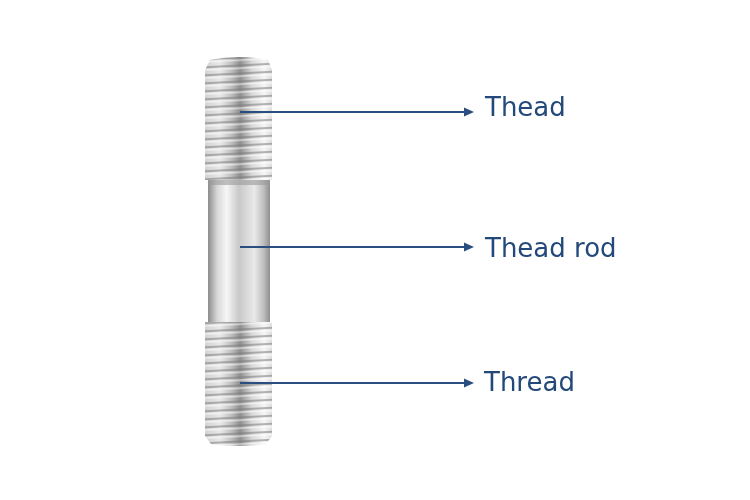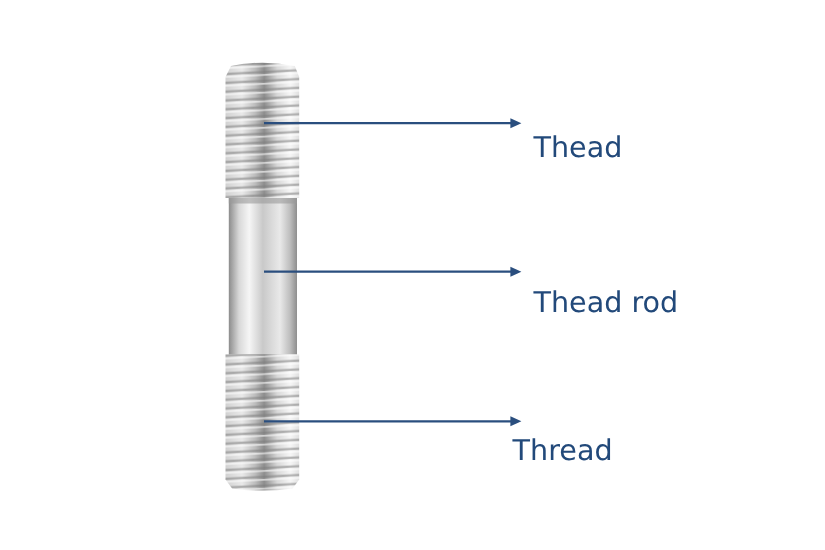--- a/index.html
+++ b/index.html
@@ -1,18 +1,18 @@
 <!DOCTYPE html>
 <html><head>
 <meta charset="utf-8">
 <style>
   html,body{margin:0;padding:0;background:#fff;}
   body{width:750px;height:500px;position:relative;overflow:hidden;font-family:"DejaVu Sans","Liberation Sans",sans-serif;}
   .bolt{position:absolute;left:0;top:0;width:750px;height:500px;}
-  .label{position:absolute;color:#22497a;font-size:26px;line-height:30px;white-space:nowrap;margin-top:28px;}
+  .label{position:absolute;color:#22497a;font-size:26px;line-height:30px;white-space:nowrap;}
 </style>
 </head>
 <body>
 
 <svg class="bolt" viewBox="0 0 750 500" xmlns="http://www.w3.org/2000/svg">
   <defs>
     <linearGradient id="metal" x1="0" x2="1" y1="0" y2="0">
       <stop offset="0" stop-color="#8c8c8c"></stop>
       <stop offset="0.15" stop-color="#d8d8d8"></stop>
       <stop offset="0.3" stop-color="#f6f6f6"></stop>
@@ -44,13 +44,13 @@
     <polygon points="474,112 464,107.5 464,116.5" stroke="none"></polygon>
     <line x1="240" y1="247" x2="466" y2="247"></line>
     <polygon points="474,247 464,242.5 464,251.5" stroke="none"></polygon>
     <line x1="240" y1="383" x2="466" y2="383"></line>
     <polygon points="474,383 464,378.5 464,387.5" stroke="none"></polygon>
   </g>
 </svg>
 
 <div class="label" style="left:485px;top:92px;">Thead</div>
 <div class="label" style="left:485px;top:233px;">Thead rod</div>
-<div class="label" style="left:466px;top:367px;">Thread</div>
+<div class="label" style="left:484px;top:367px;">Thread</div>
 
 </body></html>

